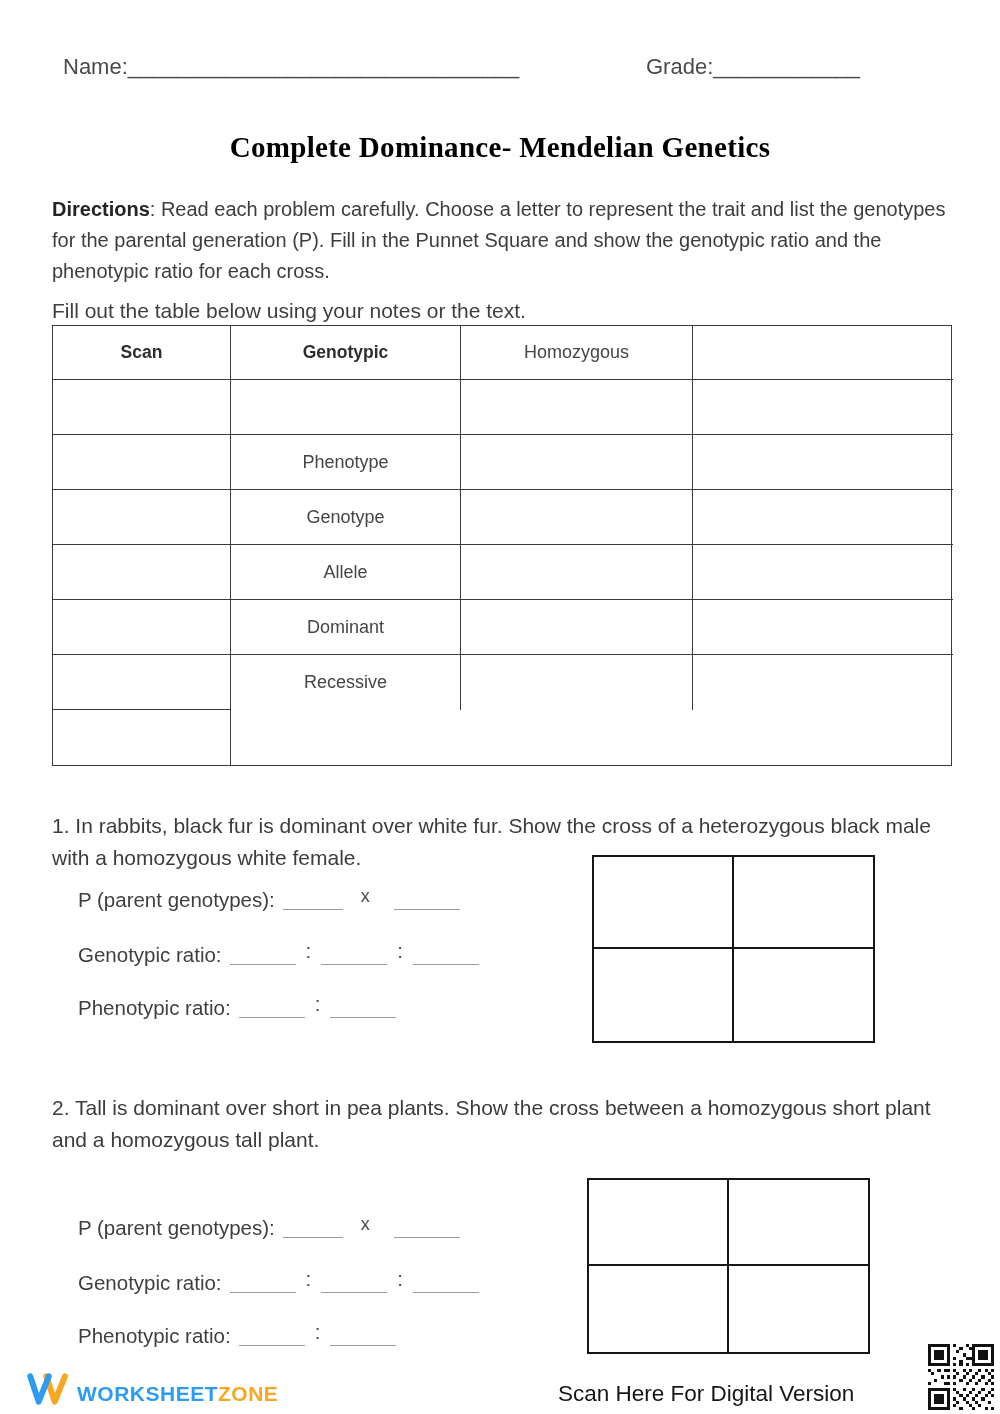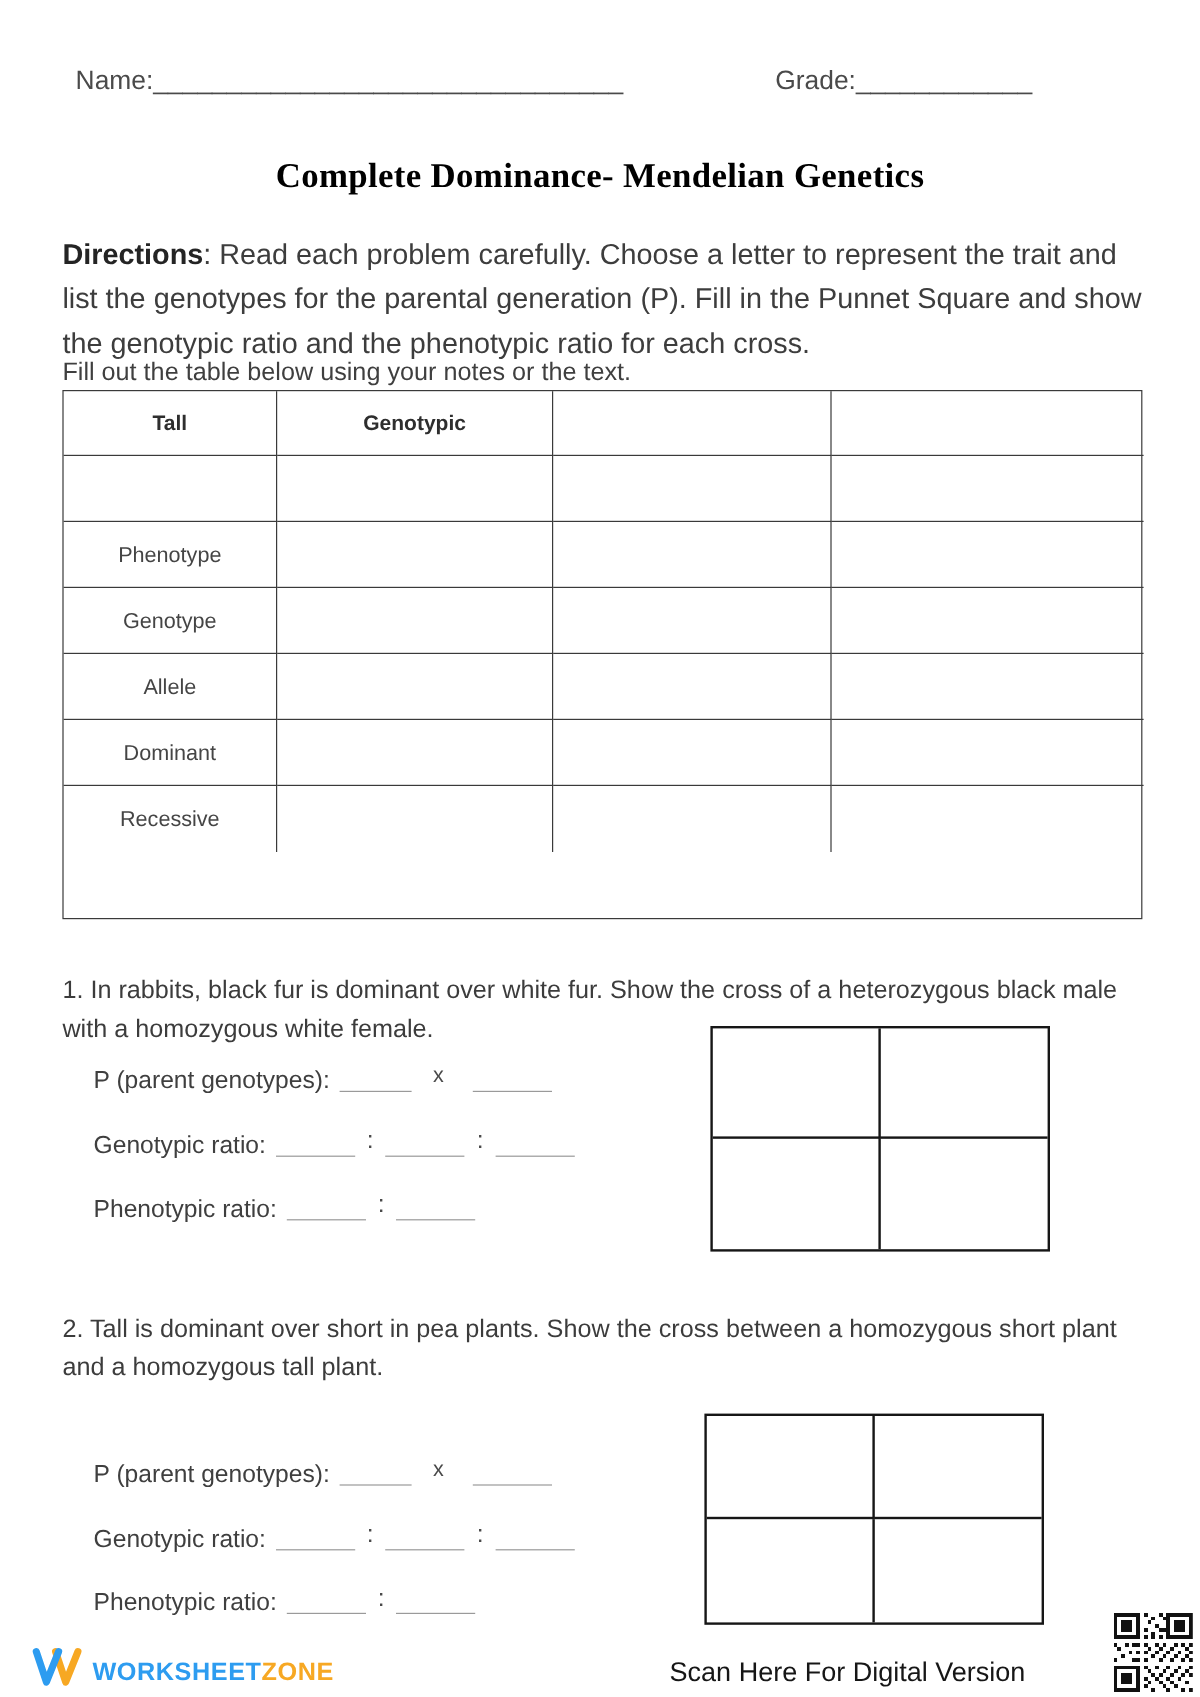--- a/index.html
+++ b/index.html
@@ -15,21 +15,21 @@
   .grade-wrap { position:absolute; left:583px; top:0; }
 
   
   .title {
     position:absolute; top:131px; left:0; width:100%; text-align:center;
     font-family:"Liberation Serif","DejaVu Serif",serif; font-weight:700;
     font-size:29px; color:#000000; letter-spacing:.3px;
   }
 
   
-  .directions { position:absolute; top:194px; left:52px; width:905px; font-size:24px; line-height:1.55; color:#3d3d3d; }
+  .directions { position:absolute; top:194px; left:52px; width:905px; font-size:20px; line-height:1.55; color:#3d3d3d; }
   .directions b { color:#242424; }
 
   .table-intro { position:absolute; top:299px; left:52px; font-size:21px; color:#3f3f3f; }
 
   
   .wtable {
     position:absolute; top:325px; left:52px; width:900px;
     display:grid; grid-template-columns:178px 230px 232px 260px;
     grid-template-rows:54px repeat(7,55px);
     border:1px solid #3a3a3a; background:#fff;
@@ -85,23 +85,24 @@
     </span>
   </div>
 
   <h1 class="title">Complete Dominance- Mendelian Genetics</h1>
 
   <p class="directions"><b>Directions</b><span>: Read each problem carefully. Choose a letter to represent the trait and list the genotypes for the parental generation (P). Fill in the Punnet Square and show the genotypic ratio and the phenotypic ratio for each cross.</span></p>
 
   <div class="table-intro">Fill out the table below using your notes or the text.</div>
 
   <div class="wtable">
-    <div class="cell head">Tall</div>
+    <div class="cell head">Scan</div>
     <div class="cell head">Genotypic</div>
 
+    <div class="cell">Homozygous</div>
     <div class="cell"></div>
     <div class="cell"></div>
     <div class="cell"></div>
 
     <div class="cell"></div>
     <div class="cell"></div>
     <div class="cell"></div>
 
     <div class="cell">Phenotype</div>
     <div class="cell"></div>

